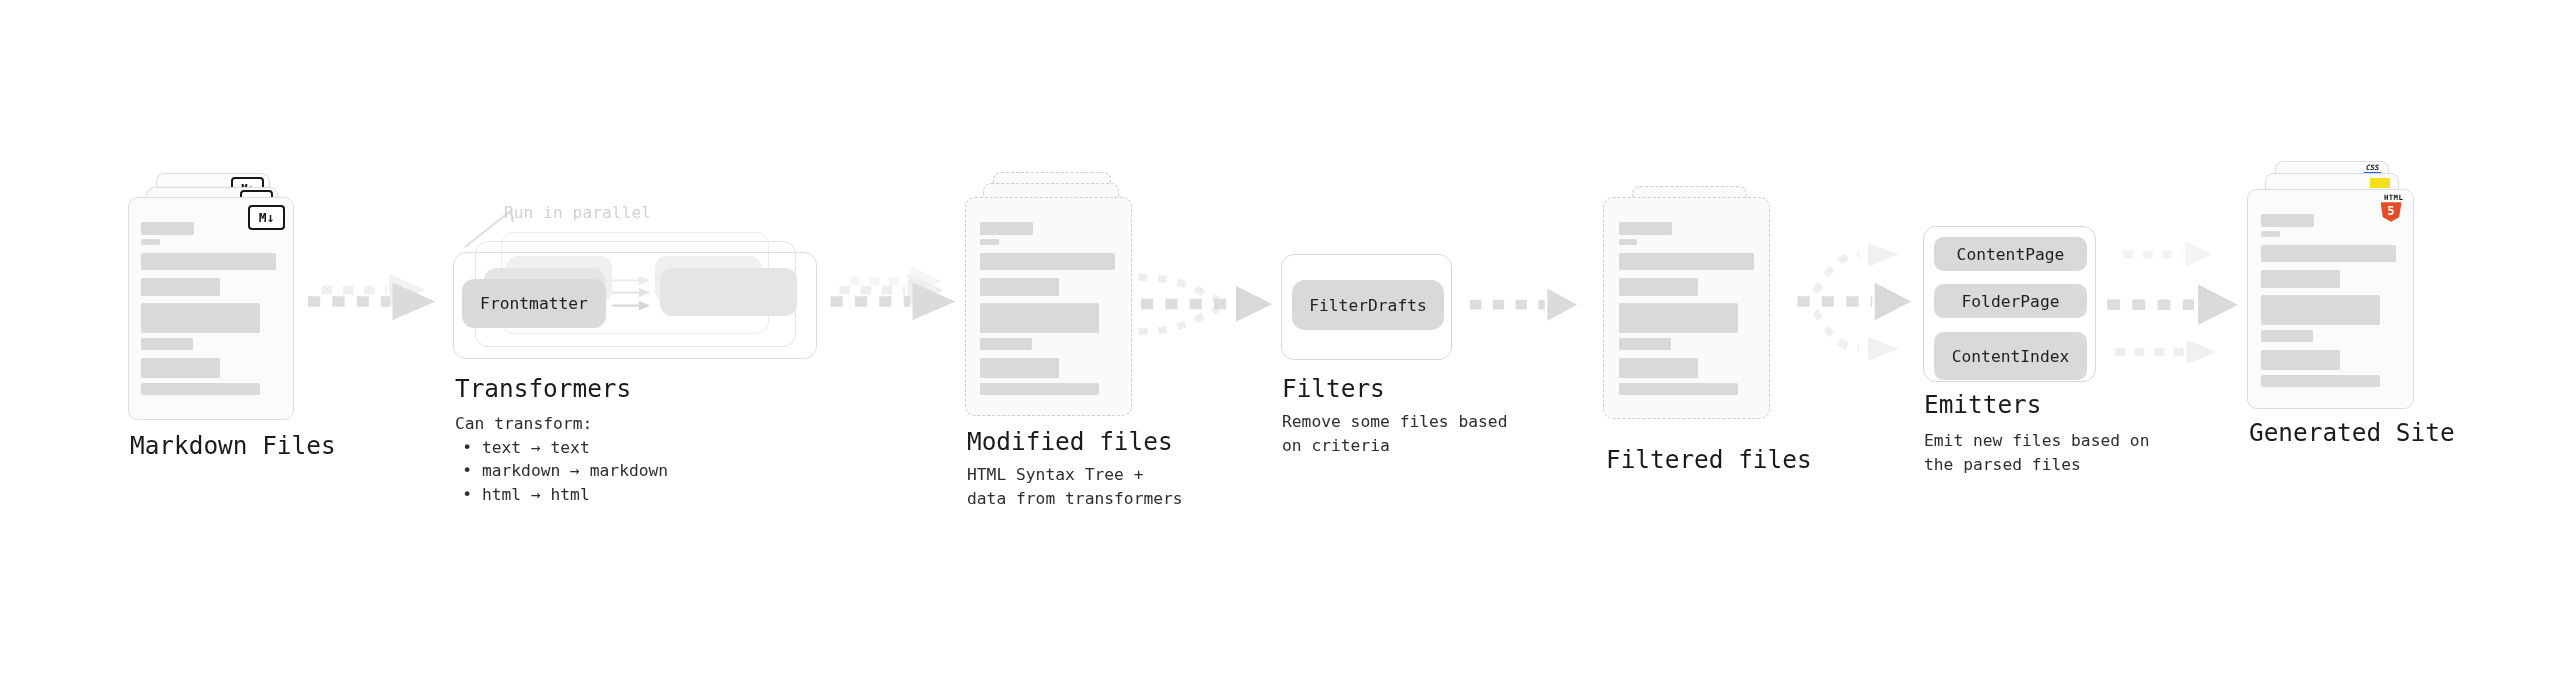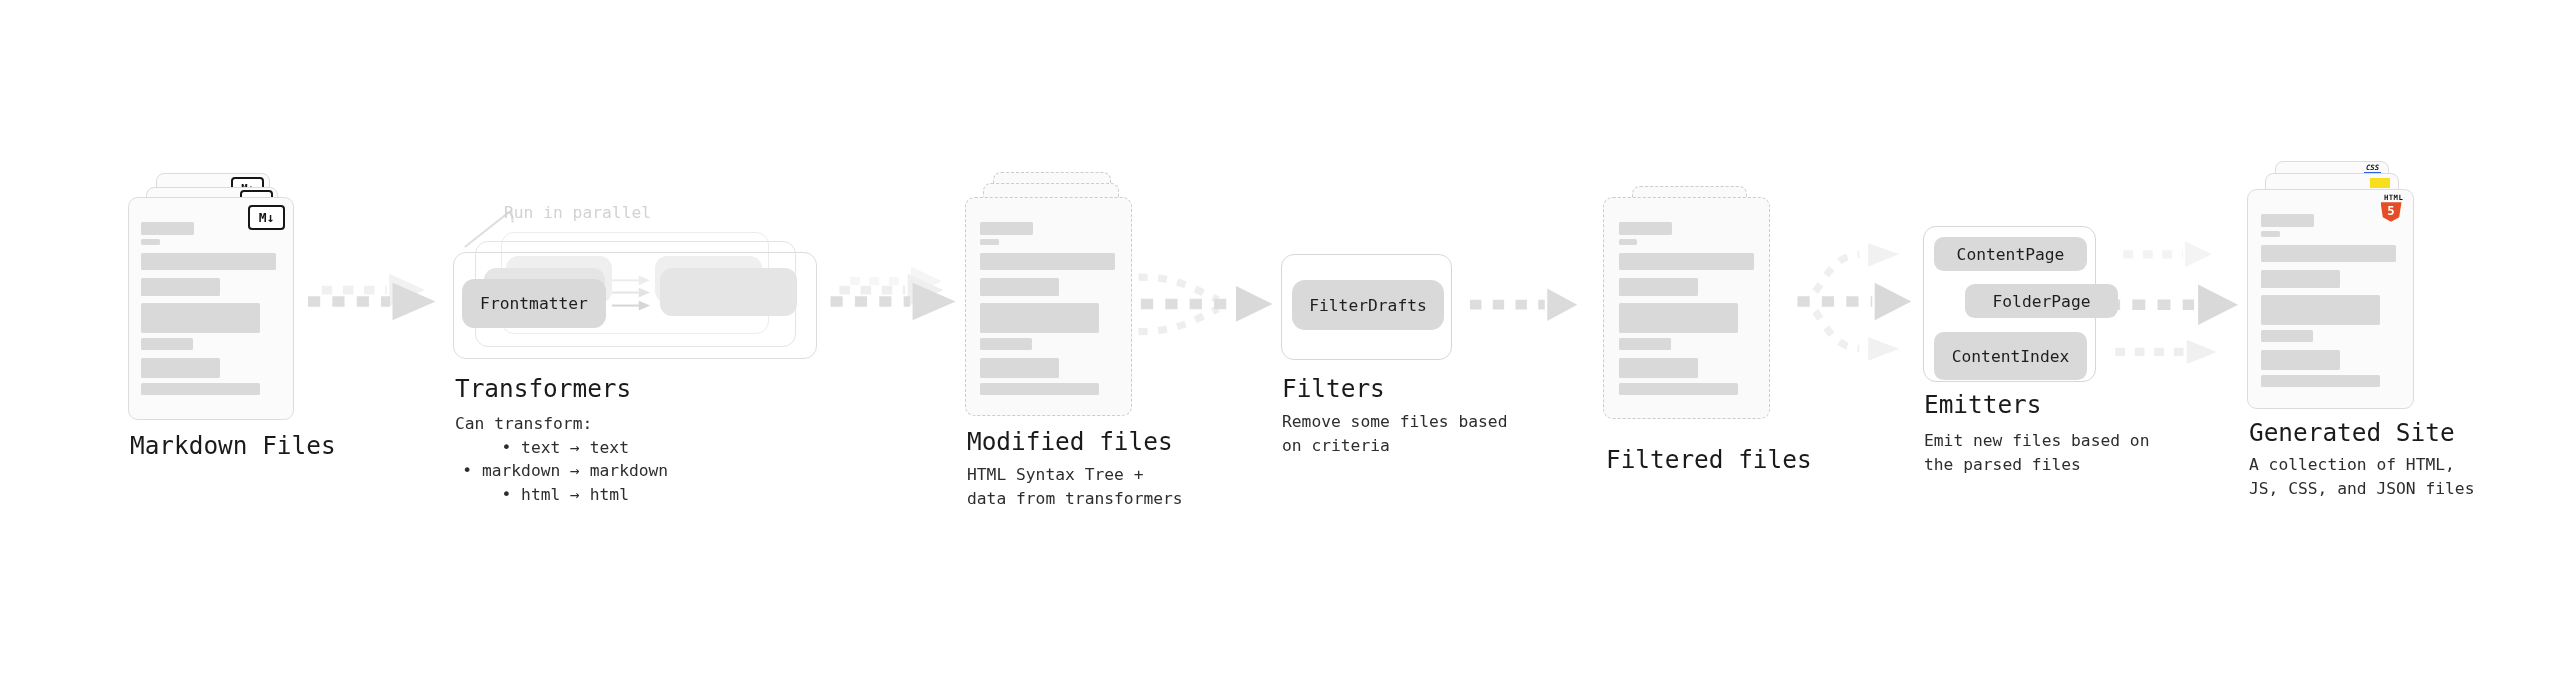--- a/index.html
+++ b/index.html
@@ -43,21 +43,21 @@
   .obox.solidbox{border:1.6px solid #d7d7d7;}
   .pill{position:absolute;box-sizing:border-box;background:#d9d9d9;border-radius:12.2px;
     display:flex;align-items:center;justify-content:center;
     font-size:16.3px;color:#1e1e1e;white-space:nowrap;}
   .pill.ghost1{background:#e5e5e5;}
   .pill.ghost2{background:#efefef;}
   
   .label{position:absolute;font-size:24.4px;line-height:28px;color:#1a1a1a;white-space:nowrap;}
   .desc{position:absolute;font-size:16.3px;line-height:23.6px;color:#2d2d2d;white-space:nowrap;}
   .desc span{display:block;}
-  .desc .bullet{padding-left:7.3px;text-align:center;}
+  .desc .bullet{padding-left:7.3px;}
   .annotation{position:absolute;font-size:16.3px;color:#d2d2d2;white-space:nowrap;}
   svg.overlay{position:absolute;left:0;top:0;pointer-events:none;}
 </style>
 </head>
 <body>
 
 <div id="canvas">
 
   <svg class="overlay" width="2576" height="681" viewBox="0 0 3170 838">
 
@@ -200,21 +200,21 @@
         <div class="bar"></div>
         <div class="bar"></div>
         <div class="bar"></div>
         <div class="bar"></div>
       </div>
   </div>
   <div class="label" style="left:1606px;top:432px;margin-top:14px;">Filtered files</div>
 
   <div class="obox solidbox" style="left:1923px;top:226px;width:173px;height:156px;"></div>
   <div class="pill" style="left:1934px;top:237px;width:153px;height:34px;border-radius:9.8px;">ContentPage</div>
-  <div class="pill" style="left:1934px;top:284px;width:153px;height:34px;border-radius:9.8px;margin-left:31px;">FolderPage</div>
+  <div class="pill" style="left:1934px;top:284px;width:153px;height:34px;border-radius:9.8px;">FolderPage</div>
   <div class="pill" style="left:1934px;top:332px;width:153px;height:48px;border-radius:9.8px;">ContentIndex</div>
   <div class="label" style="left:1924px;top:391px;">Emitters</div>
   <div class="desc" style="left:1924px;top:429px;">
     <span>Emit new files based on</span>
     <span>the parsed files</span>
   </div>
 
   <div class="doc small" style="left:2275px;top:161px;width:114px;height:49px;">
     <div class="css-badge">
       <div class="css-txt">CSS</div>
@@ -234,19 +234,15 @@
         <div class="bar"></div>
         <div class="bar"></div>
         <div class="bar"></div>
         <div class="bar"></div>
         <div class="bar"></div>
         <div class="bar"></div>
         <div class="bar"></div>
       </div>
   </div>
   <div class="label" style="left:2249px;top:419px;">Generated Site</div>
-  <div class="desc" style="left:2249px;top:453px;">
-    <span>A collection of HTML,</span>
-    <span>JS, CSS, and JSON files</span>
-  </div>
 
 </div>
 
 
 </body></html>

